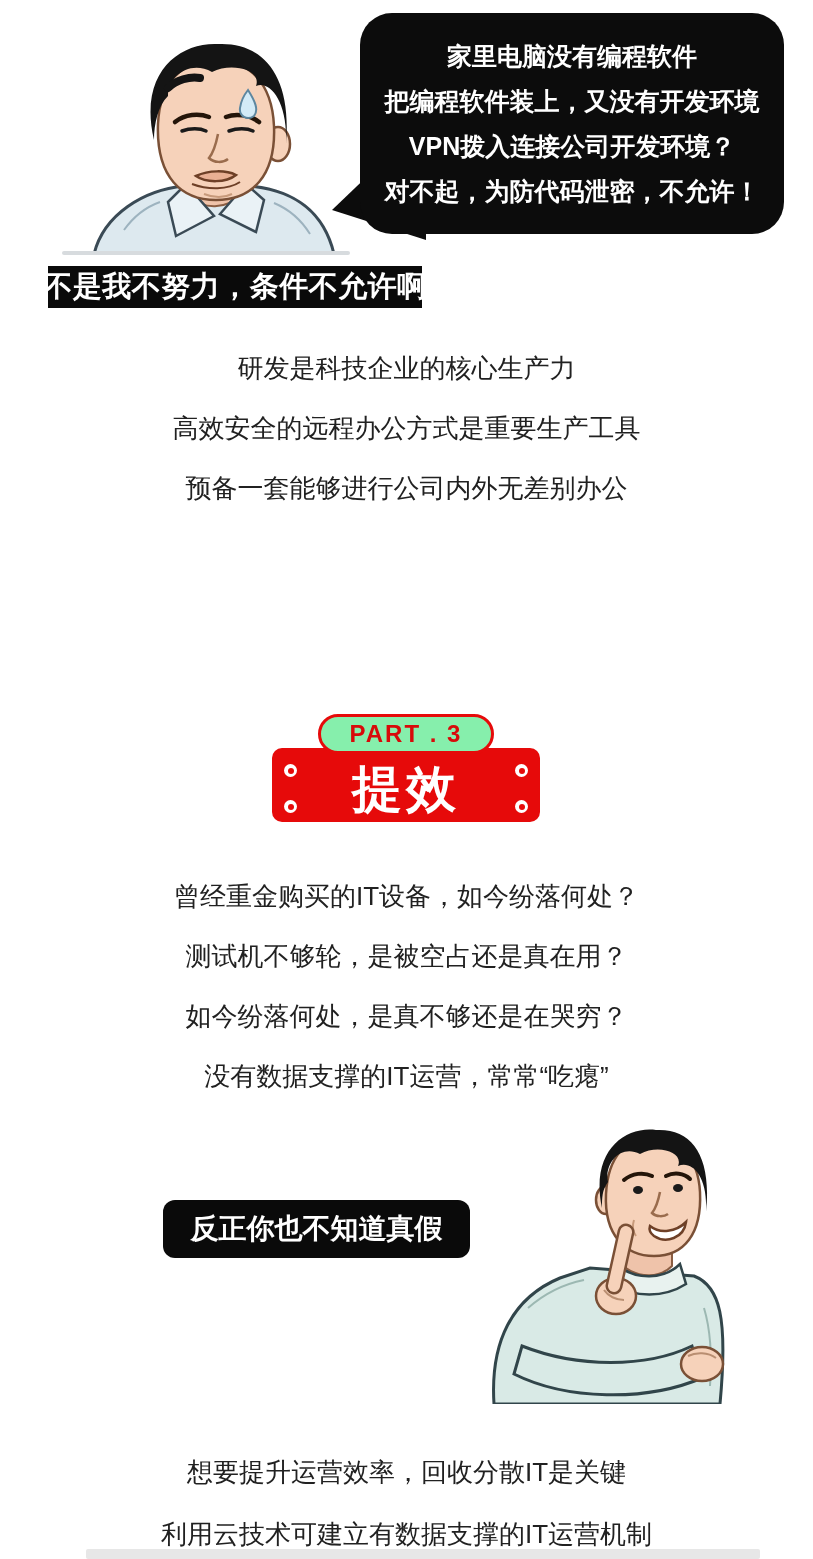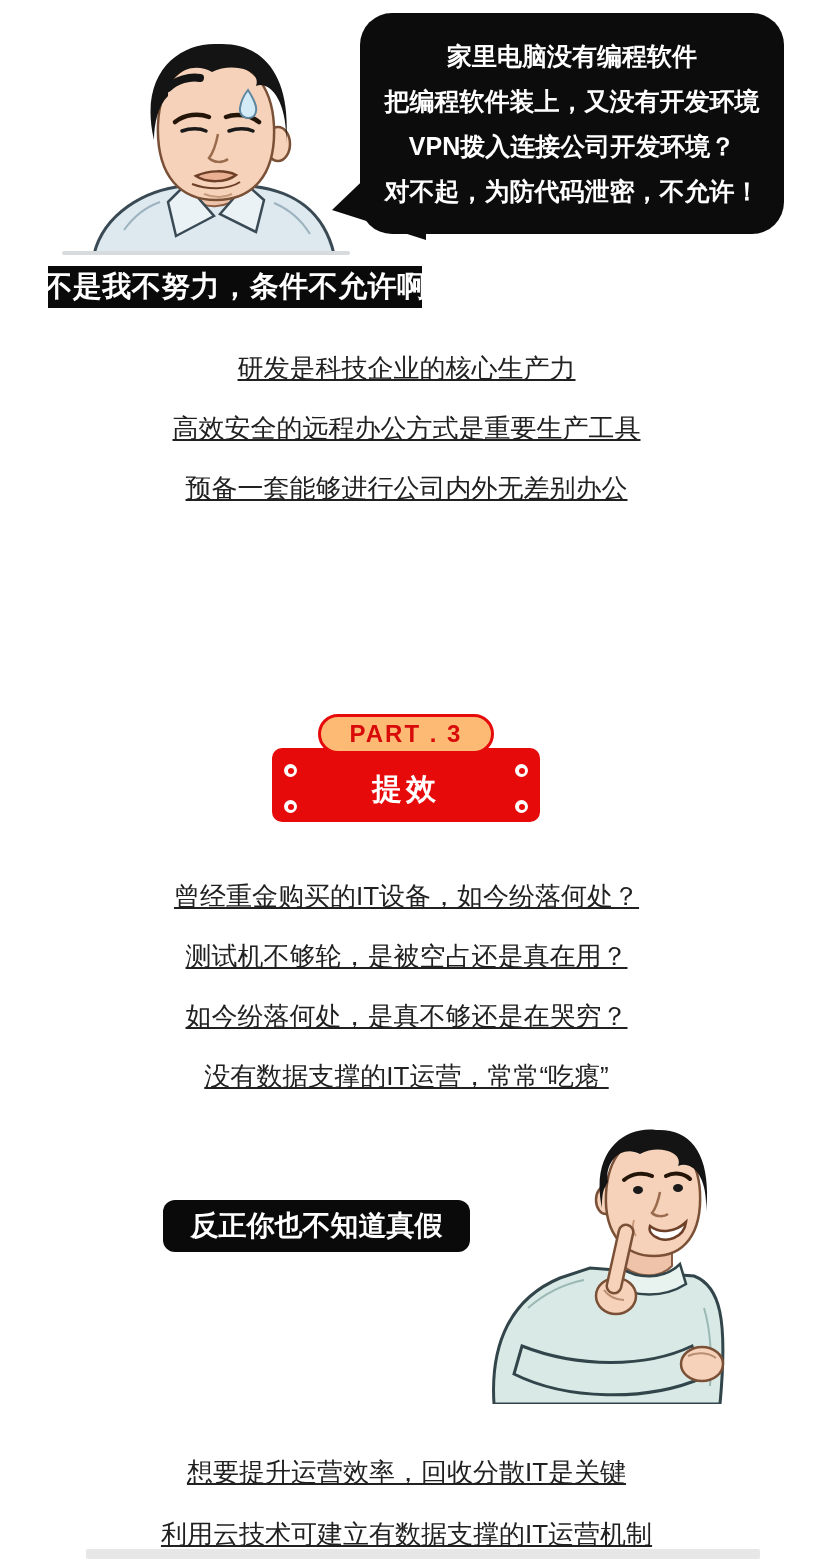--- a/index.html
+++ b/index.html
@@ -34,55 +34,55 @@
   .man-pointing{position:absolute;left:468px;top:1128px;}
 
   
   .quote-label-1{
     position:absolute;left:48px;top:266px;width:374px;height:42px;
     background:#0a0a0a;color:#ffffff;font-weight:700;font-size:29px;
     display:flex;align-items:center;justify-content:center;
     white-space:nowrap;letter-spacing:0.5px;
   }
   .quote-label-2{
-    position:absolute;left:163px;top:1200px;width:307px;height:52px;
+    position:absolute;left:163px;top:1200px;width:307px;height:58px;
     background:#0a0a0a;color:#ffffff;font-weight:700;font-size:28px;
     border-radius:12px;
     display:flex;align-items:center;justify-content:center;
     white-space:nowrap;z-index:2;
   }
 
   
   .para{
     position:absolute;left:0;width:813px;text-align:center;
     color:#212121;font-size:26px;font-weight:400;
   }
-  .para .pline{line-height:60px;white-space:nowrap;text-decoration:underline;}
+  .para .pline{line-height:60px;white-space:nowrap;}
   .para-1{top:338px;}
   .para-2{top:866px;}
   .para-3{top:1441px;}
   .para-3 .pline{line-height:62px;}
 
   
   .part-banner{position:absolute;left:0;top:714px;width:813px;height:110px;}
   .part-pill{
     position:absolute;left:318px;top:0;width:176px;height:40px;
-    background:#fdba74;border:3px solid #e60a0a;border-radius:21px;
+    background:#86efac;border:3px solid #e60a0a;border-radius:21px;
     box-sizing:border-box;z-index:2;
     display:flex;align-items:center;justify-content:center;
     color:#d80a0a;font-weight:700;font-size:24px;letter-spacing:2px;
     white-space:nowrap;
   }
   .part-box{
     position:absolute;left:272px;top:34px;width:268px;height:74px;
     background:#e60a0a;border-radius:10px;z-index:1;
     display:flex;align-items:center;justify-content:center;
   }
   .part-title{
-    color:#ffffff;font-weight:700;font-size:30px;letter-spacing:4px;
+    color:#ffffff;font-weight:700;font-size:50px;letter-spacing:4px;
     margin-top:8px;white-space:nowrap;
   }
   .rivet{
     position:absolute;width:13px;height:13px;border-radius:50%;
     background:#ffffff;
   }
   .rivet::after{
     content:"";position:absolute;left:3.5px;top:3.5px;width:6px;height:6px;
     border-radius:50%;background:#e60a0a;
   }

